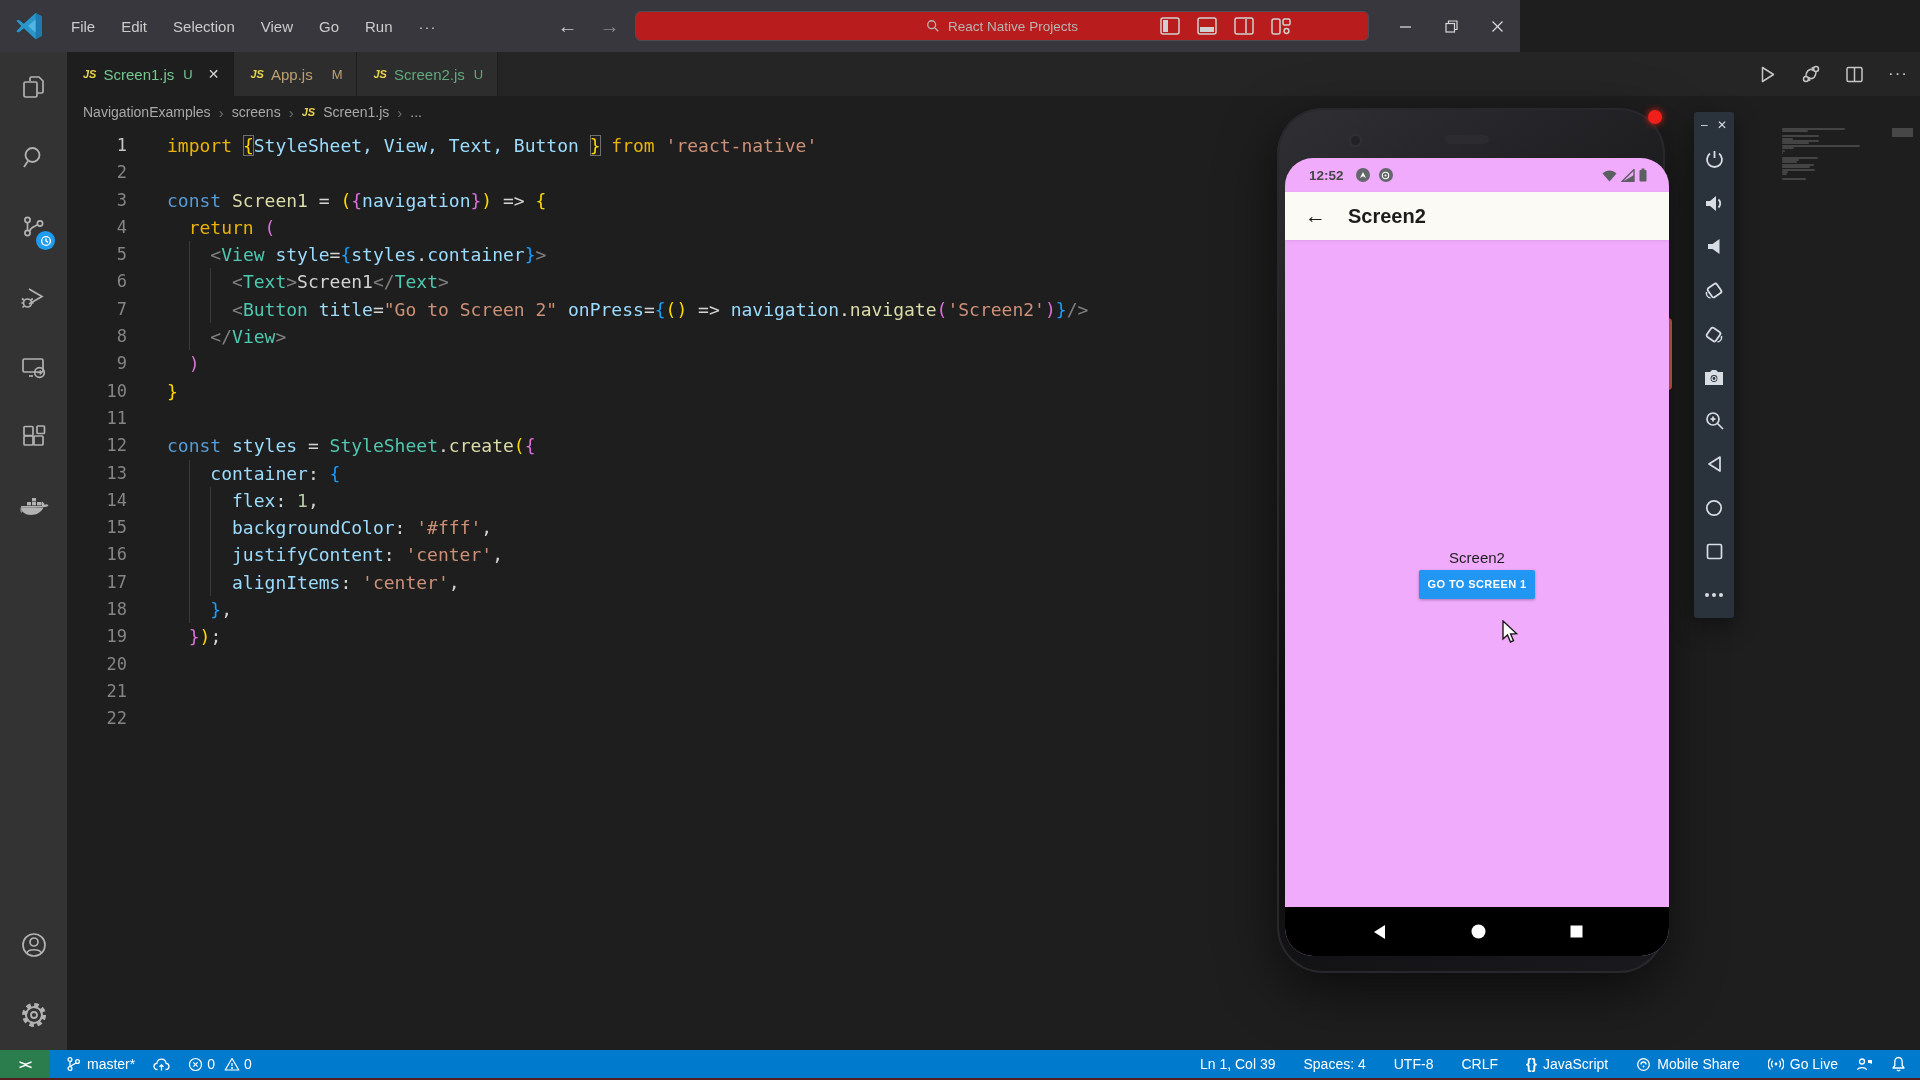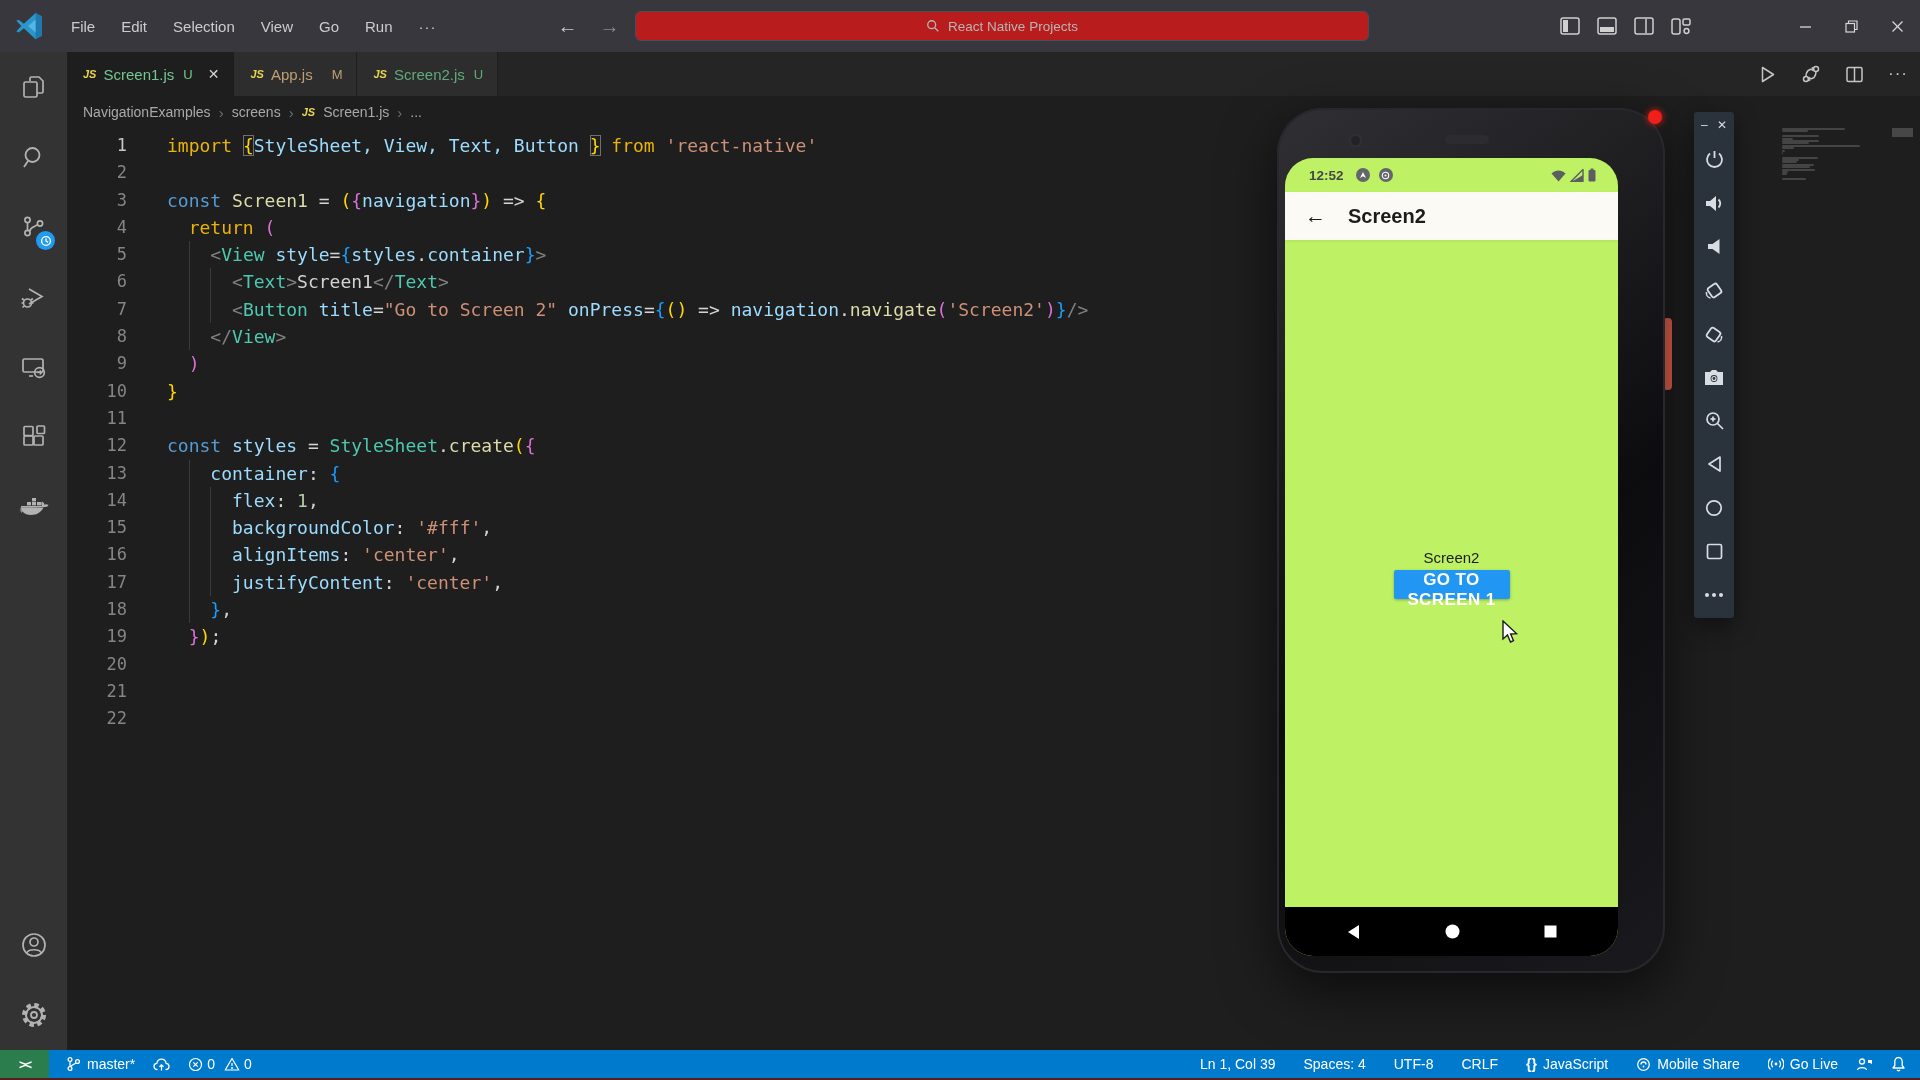--- a/index.html
+++ b/index.html
@@ -1,21 +1,21 @@
 <!DOCTYPE html>
 <html><head>
 <meta charset="utf-8">
 <style>
   * { margin:0; padding:0; box-sizing:border-box; }
   html,body { width:1920px; height:1080px; overflow:hidden; background:#1e1e1e;
               font-family:"Liberation Sans", sans-serif; }
   .app { position:absolute; inset:0; }
 
   
-  .titlebar { position:absolute; left:0; top:0; width:1920px; height:52px;
+  .titlebar { position:absolute; left:0; top:0; width:1520px; height:52px;
               background:#37373d; display:flex; align-items:center; z-index:70; }
   .vscode-logo { width:30px; height:30px; margin:0 14px 0 14px; }
   .menu-item { color:#cccccc; font-size:15px; padding:6px 13px; border-radius:5px; cursor:default; }
   .menu-more { color:#cccccc; font-size:15px; padding:6px 13px; letter-spacing:1px; }
   .nav-arrows { display:flex; gap:22px; margin-left:108px; }
   .nav-arrow { font-size:20px; color:#cccccc; }
   .nav-arrow.fwd { color:#8a8a8a; }
   .cmd-center { position:absolute; left:635px; top:11px; width:734px; height:30px;
                 background:#b91c1c; border:1px solid #4d4d52; border-radius:6px;
                 display:flex; align-items:center; justify-content:center; gap:8px;
@@ -87,37 +87,37 @@
   .phone { position:absolute; left:1277px; top:108px; width:388px; height:865px; border-radius:46px;
            background:linear-gradient(145deg,#303034,#0c0c0e 55%,#1a1a1e);
            box-shadow:0 18px 55px rgba(0,0,0,.6), inset 0 0 0 2px #28282c; }
   .power-btn { position:absolute; left:1663px; top:318px; width:9px; height:72px; border-radius:4px;
                background:#e2604f; }
   .rec-dot { position:absolute; left:1648px; top:110px; width:14px; height:14px; border-radius:50%;
              background:#f01f1a; box-shadow:0 0 7px rgba(255,30,20,.9); }
   .cam-dot { position:absolute; left:1348px; top:133px; width:15px; height:15px; border-radius:50%;
              background:#222226; box-shadow:inset 0 0 0 3px #2e2e33; }
   .speaker { position:absolute; left:1445px; top:135px; width:44px; height:9px; border-radius:5px; background:#2b2b30; }
-  .screen { position:absolute; left:1285px; top:158px; width:333px; height:798px; border-radius:28px;
-            background:#bef264; overflow:hidden; }
+  .screen { position:absolute; left:1285px; top:158px; width:384px; height:798px; border-radius:28px;
+            background:#f0abfc; overflow:hidden; }
   .ph-status { position:absolute; left:0; top:0; right:0; height:34px; display:flex; align-items:center;
                padding:0 22px 0 24px; color:#454749; font-size:13.5px; font-weight:bold; }
   .ph-notif { display:flex; gap:9px; margin-left:12px; }
   .notif-circle { width:14px; height:14px; border-radius:50%; background:#63666a;
                   display:flex; align-items:center; justify-content:center; }
   .ph-status-right { margin-left:auto; display:flex; align-items:center; gap:4px; }
   .ph-header { position:absolute; left:0; top:34px; right:0; height:48px; background:#fbfaf4;
                display:flex; align-items:center; box-shadow:0 1px 3px rgba(0,0,0,.08); }
   .ph-back { font-size:21px; color:#1c1c1c; margin:0 0 0 20px; }
   .ph-title { font-size:20px; font-weight:bold; color:#1c1c1c; margin-left:22px; }
   .ph-content { position:absolute; left:0; top:82px; right:0; bottom:49px; display:flex; flex-direction:column;
                 align-items:center; justify-content:center; }
   .ph-body-label { font-size:15px; color:#1c1c1c; margin-bottom:4px; }
   .ph-button { width:116px; height:29px; background:#2196f3; border:none; border-radius:2px; color:#ffffff;
-               font-size:17px; font-weight:bold; letter-spacing:.4px; box-shadow:0 1px 3px rgba(0,0,0,.3);
+               font-size:11px; font-weight:bold; letter-spacing:.4px; box-shadow:0 1px 3px rgba(0,0,0,.3);
                font-family:"Liberation Sans", sans-serif; }
   .ph-nav { position:absolute; left:0; bottom:0; right:0; height:49px; background:#000;
             display:flex; align-items:center; justify-content:center; gap:84px; }
   .mouse-cursor { position:absolute; left:214px; top:462px; }
 
   
   .emu-toolbar { position:absolute; left:1694px; top:112px; width:40px; height:506px; background:#2a323c;
                  border-radius:3px; display:flex; flex-direction:column; align-items:center;
                  box-shadow:0 8px 25px rgba(0,0,0,.45); }
   .emu-winrow { width:100%; height:26px; display:flex; align-items:center; justify-content:space-between;
@@ -352,22 +352,22 @@
           <div class="code-line"><span class="guide" style="left: 2ch;"></span><span class="guide" style="left: 4ch;"></span><span class="tk-pl">      </span><span class="tk-pu">&lt;</span><span class="tk-cp">Text</span><span class="tk-pu">&gt;</span><span class="tk-pl">Screen1</span><span class="tk-pu">&lt;/</span><span class="tk-cp">Text</span><span class="tk-pu">&gt;</span></div>
           <div class="code-line"><span class="guide" style="left: 2ch;"></span><span class="guide" style="left: 4ch;"></span><span class="tk-pl">      </span><span class="tk-pu">&lt;</span><span class="tk-cp">Button</span><span class="tk-pl"> </span><span class="tk-vr">title</span><span class="tk-pl">=</span><span class="tk-st">"Go to Screen 2"</span><span class="tk-pl"> </span><span class="tk-vr">onPress</span><span class="tk-pl">=</span><span class="tk-b3">{</span><span class="tk-b1">(</span><span class="tk-b1">)</span><span class="tk-pl"> </span><span class="tk-pl">=&gt;</span><span class="tk-pl"> </span><span class="tk-vr">navigation</span><span class="tk-pl">.</span><span class="tk-fn">navigate</span><span class="tk-b2">(</span><span class="tk-st">'Screen2'</span><span class="tk-b2">)</span><span class="tk-b3">}</span><span class="tk-pu">/&gt;</span></div>
           <div class="code-line"><span class="guide" style="left: 2ch;"></span><span class="tk-pl">    </span><span class="tk-pu">&lt;/</span><span class="tk-cp">View</span><span class="tk-pu">&gt;</span></div>
           <div class="code-line"><span class="tk-pl">  </span><span class="tk-b2">)</span></div>
           <div class="code-line"><span class="tk-b1">}</span></div>
           <div class="code-line"></div>
           <div class="code-line"><span class="tk-kw2">const</span><span class="tk-pl"> </span><span class="tk-vr">styles</span><span class="tk-pl"> </span><span class="tk-pl">=</span><span class="tk-pl"> </span><span class="tk-cp">StyleSheet</span><span class="tk-pl">.</span><span class="tk-fn">create</span><span class="tk-b1">(</span><span class="tk-b2">{</span></div>
           <div class="code-line"><span class="guide" style="left: 2ch;"></span><span class="tk-pl">    </span><span class="tk-vr">container</span><span class="tk-pl">:</span><span class="tk-pl"> </span><span class="tk-b3">{</span></div>
           <div class="code-line"><span class="guide" style="left: 2ch;"></span><span class="guide" style="left: 4ch;"></span><span class="tk-pl">      </span><span class="tk-vr">flex</span><span class="tk-pl">:</span><span class="tk-pl"> </span><span class="tk-nm">1</span><span class="tk-pl">,</span></div>
           <div class="code-line"><span class="guide" style="left: 2ch;"></span><span class="guide" style="left: 4ch;"></span><span class="tk-pl">      </span><span class="tk-vr">backgroundColor</span><span class="tk-pl">:</span><span class="tk-pl"> </span><span class="tk-st">'#fff'</span><span class="tk-pl">,</span></div>
+          <div class="code-line"><span class="guide" style="left: 2ch;"></span><span class="guide" style="left: 4ch;"></span><span class="tk-pl">      </span><span class="tk-vr">justifyContent</span><span class="tk-pl">:</span><span class="tk-pl"> </span><span class="tk-st">'center'</span><span class="tk-pl">,</span></div>
           <div class="code-line"><span class="guide" style="left: 2ch;"></span><span class="guide" style="left: 4ch;"></span><span class="tk-pl">      </span><span class="tk-vr">alignItems</span><span class="tk-pl">:</span><span class="tk-pl"> </span><span class="tk-st">'center'</span><span class="tk-pl">,</span></div>
-          <div class="code-line"><span class="guide" style="left: 2ch;"></span><span class="guide" style="left: 4ch;"></span><span class="tk-pl">      </span><span class="tk-vr">justifyContent</span><span class="tk-pl">:</span><span class="tk-pl"> </span><span class="tk-st">'center'</span><span class="tk-pl">,</span></div>
           <div class="code-line"><span class="guide" style="left: 2ch;"></span><span class="tk-pl">    </span><span class="tk-b3">}</span><span class="tk-pl">,</span></div>
           <div class="code-line"><span class="tk-pl">  </span><span class="tk-b2">}</span><span class="tk-b1">)</span><span class="tk-pl">;</span></div>
           <div class="code-line"></div>
         </div>
     </div>
     <div class="minimap">
       <div class="mm-slider"></div>
     <div class="mm-line" style="width: 63px;"></div>
         <div class="mm-line" style="width: 26.25px;"></div>
         <div class="mm-line" style="width: 0px;"></div>

